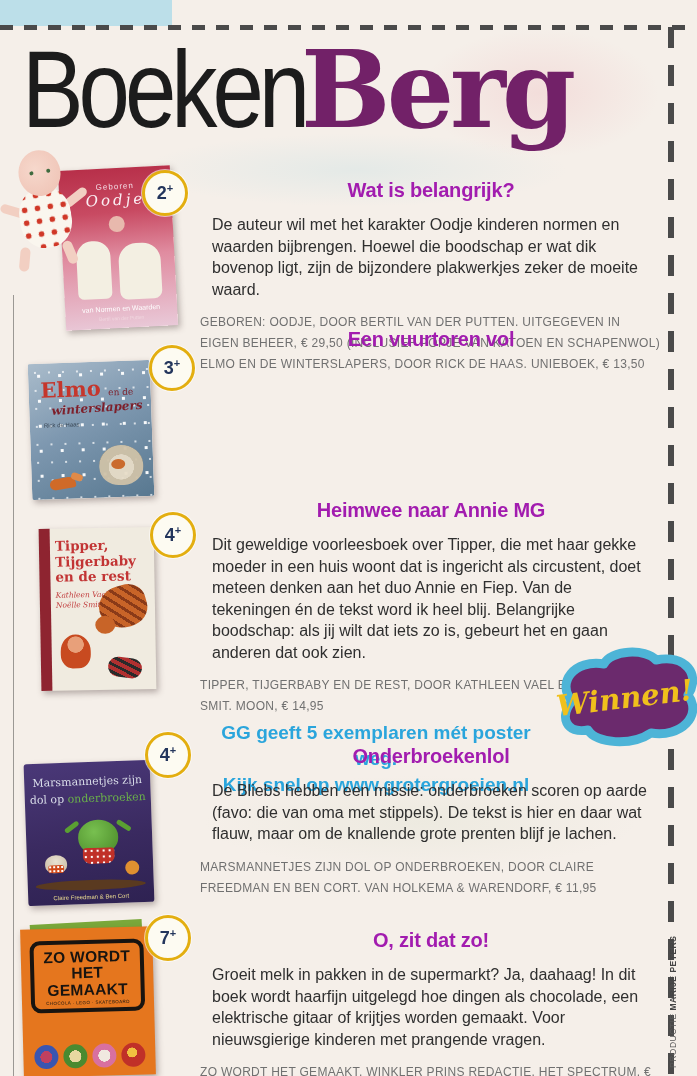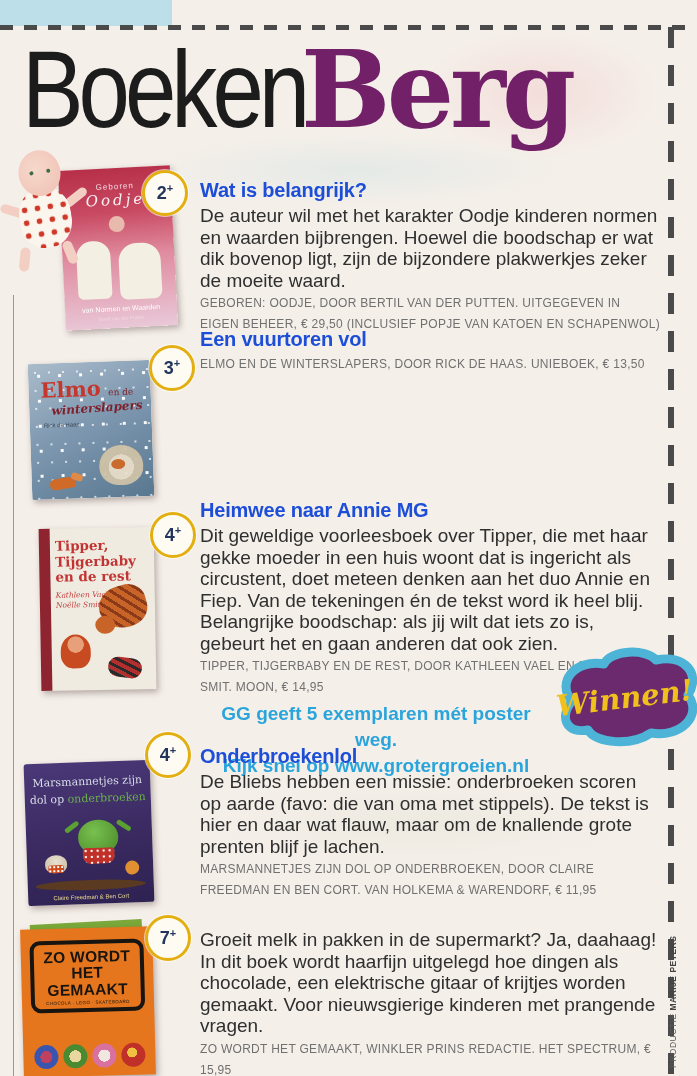--- a/index.html
+++ b/index.html
@@ -21,22 +21,22 @@
   .masthead{position:absolute;left:22px;top:34px;margin:0;line-height:1;white-space:nowrap;font-weight:normal;text-align:center;}
   .masthead .t1{display:inline-block;transform:scaleX(.84);transform-origin:left;
     font-family:"Liberation Sans",sans-serif;font-weight:400;font-size:110px;
     letter-spacing:-6px;color:#1c1c1c;}
   .masthead .t2{display:inline-block;margin-left:-58px;
     font-family:"DejaVu Serif",serif;font-weight:bold;font-size:106px;
     letter-spacing:-4px;color:#722168;}
 
   
   .review{position:absolute;left:200px;width:462px;}
-  .review h2{margin:0 0 3px 0;font-size:20px;font-weight:bold;color:#1d4ed8;letter-spacing:-.2px;}
-  .review .body{margin:0;font-size:19px;line-height:21.5px;color:#2f2f2f;}
+  .review h2{margin:0 0 3px 0;font-size:20px;font-weight:bold;color:#a21caf;letter-spacing:-.2px;text-align:center;}
+  .review .body{margin:12px;font-size:16px;line-height:21.5px;color:#2f2f2f;}
   .review .credit{margin:2px 0 0 0;font-size:12px;line-height:21px;color:#707070;letter-spacing:.3px;}
   .promo{margin-top:3px;width:352px;text-align:center;font-weight:bold;font-size:19px;line-height:26px;color:#2aa5dc;}
 
   
   .age-badge{position:absolute;width:40px;height:40px;border-radius:50%;background:#fdfbf2;
     border:3px solid #e3ae10;display:flex;align-items:center;justify-content:center;
     font-weight:bold;font-size:18px;color:#23355c;z-index:5;box-shadow:0 0 0 1px rgba(255,255,255,.6);}
   .age-badge sup{font-size:11px;line-height:0;}
 
   
@@ -276,20 +276,21 @@
     </div>
   </section>
 
   <section class="review" style="top:745px;">
     <h2>Onderbroekenlol</h2>
     <p class="body">De Bliebs hebben een missie: onderbroeken scoren op aarde (favo: die van oma met stippels). De tekst is hier en daar wat flauw, maar om de knallende grote prenten blijf je lachen.</p>
     <p class="credit">MARSMANNETJES ZIJN DOL OP ONDERBROEKEN, DOOR CLAIRE FREEDMAN EN BEN CORT. VAN HOLKEMA &amp; WARENDORF, € 11,95</p>
   </section>
 
   <section class="review" style="top:929px;">
+    <h2>O, zit dat zo!</h2>
     <p class="body">Groeit melk in pakken in de supermarkt? Ja, daahaag! In dit boek wordt haarfijn uitgelegd hoe dingen als chocolade, een elektrische gitaar of krijtjes worden gemaakt. Voor nieuwsgierige kinderen met prangende vragen.</p>
     <p class="credit">ZO WORDT HET GEMAAKT, WINKLER PRINS REDACTIE. HET SPECTRUM, € 15,95</p>
   </section>
 
   <svg class="winnen" viewBox="0 0 150 105">
     <path d="M22,56 C6,38 24,14 54,19 C60,5 96,3 106,15 C136,9 151,30 138,50 C153,70 131,93 101,88 C82,101 46,99 38,85 C16,89 9,72 22,56 Z" fill="#6b2a6d" stroke="#4db4d7" stroke-width="9" stroke-linejoin="round"></path>
     <text x="75" y="63" text-anchor="middle" transform="rotate(-7 75 55)" font-family="DejaVu Serif, serif" font-style="italic" font-weight="bold" font-size="29" fill="#f0c01c">Winnen!</text>
   </svg>
 
   <div class="prod-credit"><span>PRODUCTIE </span><b>MARIJE PETERS</b></div>

